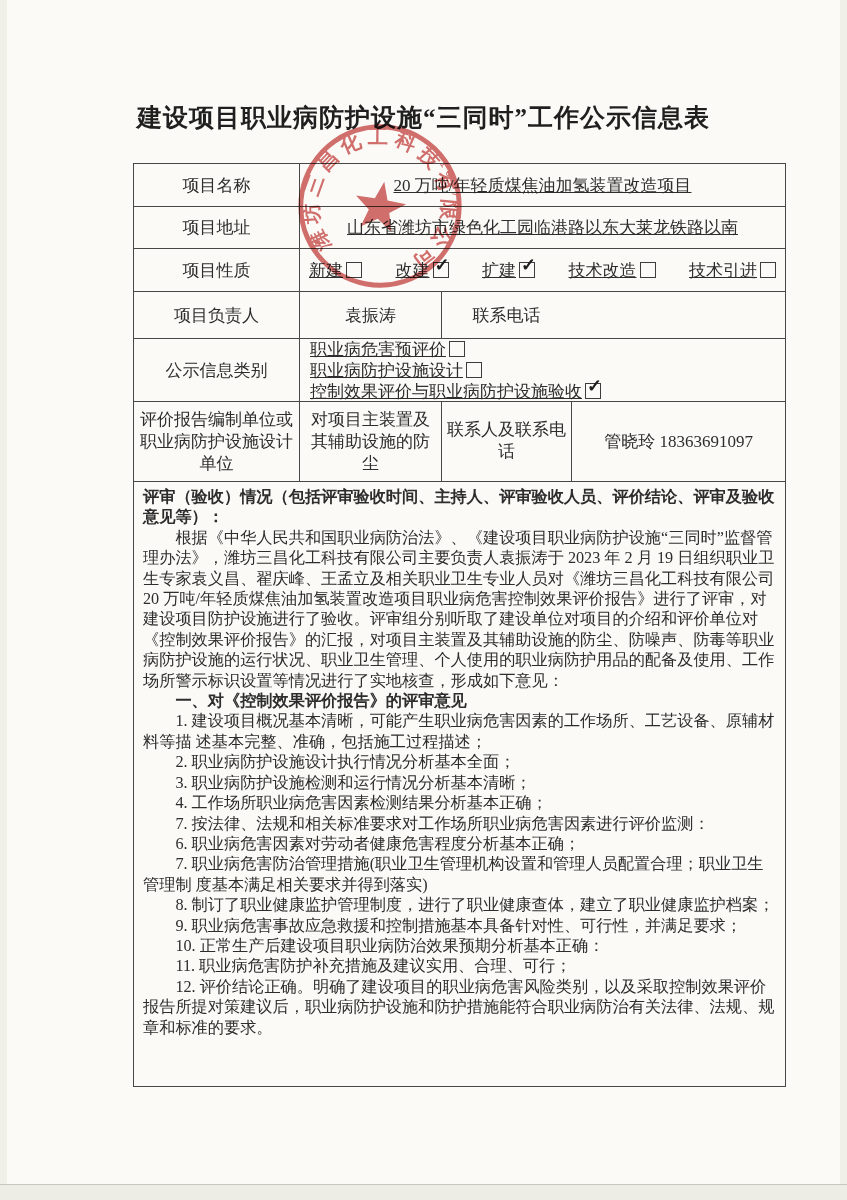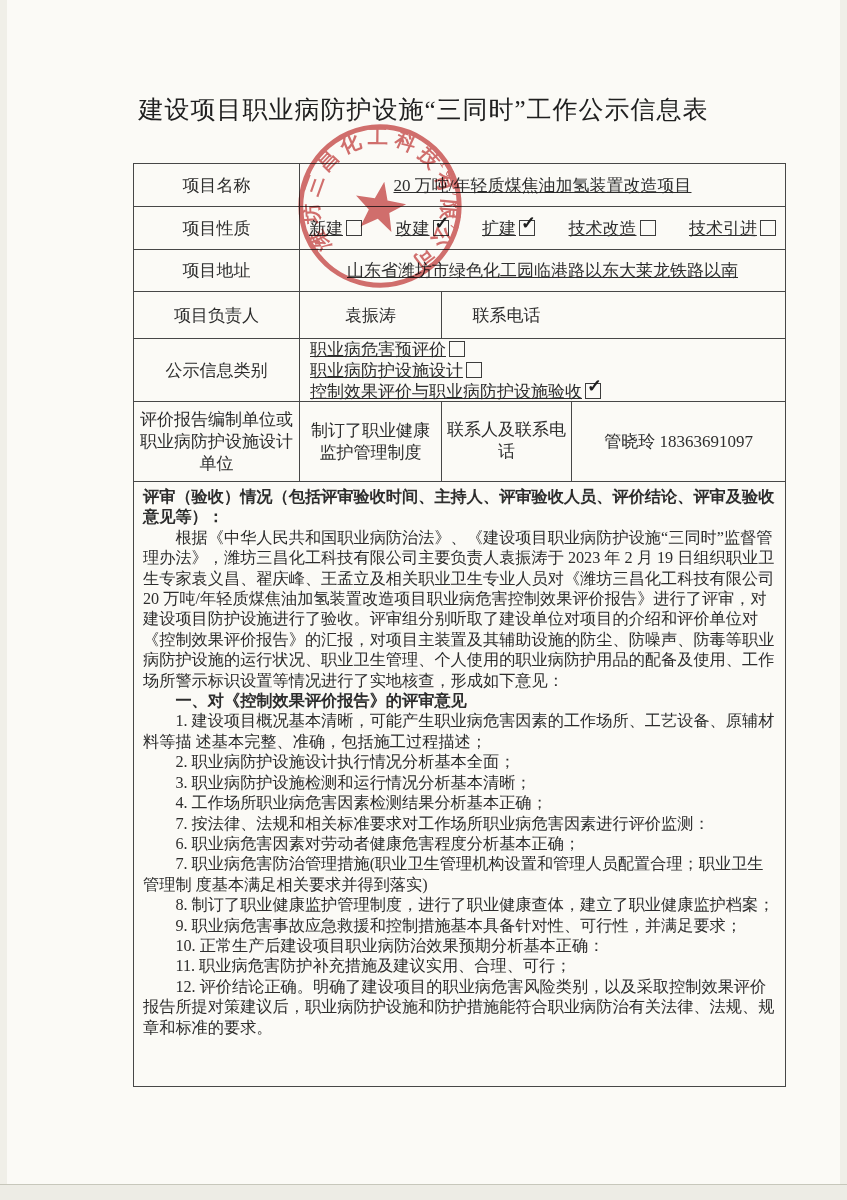--- a/index.html
+++ b/index.html
@@ -7,22 +7,22 @@
     width:847px;height:1200px;position:relative;overflow:hidden;
     background:#fbfaf6;
     font-family:"Liberation Serif","DejaVu Serif",serif;
     color:#2d2d2d;
   }
   .edge-l,.edge-r{position:absolute;top:0;bottom:0;width:7px;background:#f0efe8;}
   .edge-l{left:0}.edge-r{right:0}
   .photo-bottom{position:absolute;left:0;right:0;top:1184px;height:16px;
     background:#edece5;border-top:1px solid #c7c7bb;}
   .doc-title{
-    position:absolute;left:0;top:76px;width:100%;text-align:center;
-    font-size:25px;font-weight:normal;letter-spacing:1px;color:#1f1f1f;
+    position:absolute;left:0;top:84px;width:100%;text-align:center;
+    font-size:25px;font-weight:bold;letter-spacing:1px;color:#1f1f1f;
   }
   
   .tbl{
     position:absolute;left:133px;top:163px;width:653px;
     border:1.6px solid #474747;box-sizing:border-box;
     font-size:17px;
   }
   .trow{display:flex;border-top:1px solid #474747;box-sizing:border-box;}
   .trow:first-child{border-top:none;}
   .tcell{
@@ -73,54 +73,54 @@
 
 <h1 class="doc-title">建设项目职业病防护设施“三同时”工作公示信息表</h1>
 
 <div class="tbl">
 
   <div class="trow h42">
     <div class="tcell c-label">项目名称</div>
     <div class="tcell fill">20 万吨/年轻质煤焦油加氢装置改造项目</div>
   </div>
 
+  <div class="trow h42">
+    <div class="tcell c-label">项目地址</div>
+    <div class="tcell fill">山东省潍坊市绿色化工园临港路以东大莱龙铁路以南</div>
+  </div>
+
   <div class="trow h43">
     <div class="tcell c-label">项目性质</div>
     <div class="tcell fill nature-cell">
       <span class="cat-line"><span>新建</span><span class="cb"></span></span>
       <span class="cat-line"><span>改建</span><span class="cb checked"></span></span>
       <span class="cat-line"><span>扩建</span><span class="cb checked"></span></span>
       <span class="cat-line"><span>技术改造</span><span class="cb"></span></span>
       <span class="cat-line"><span>技术引进</span><span class="cb"></span></span>
     </div>
-  </div>
-
-  <div class="trow h42">
-    <div class="tcell c-label">项目地址</div>
-    <div class="tcell fill">山东省潍坊市绿色化工园临港路以东大莱龙铁路以南</div>
   </div>
 
   <div class="trow h47">
     <div class="tcell c-label">项目负责人</div>
     <div class="tcell c2">袁振涛</div>
     <div class="tcell c3">联系电话</div>
   </div>
 
   <div class="trow h63">
     <div class="tcell c-label">公示信息类别</div>
     <div class="tcell fill cat-cell">
       <span class="cat-line"><span>职业病危害预评价</span><span class="cb"></span></span>
       <span class="cat-line"><span>职业病防护设施设计</span><span class="cb"></span></span>
       <span class="cat-line"><span>控制效果评价与职业病防护设施验收</span><span class="cb checked"></span></span>
     </div>
   </div>
 
   <div class="trow h80">
     <div class="tcell c-label wrapc">评价报告编制单位或职业病防护设施设计单位</div>
-    <div class="tcell c2 wrapc">制订了职业健康监护管理制度</div>
+    <div class="tcell c2 wrapc">对项目主装置及其辅助设施的防尘</div>
     <div class="tcell c3 wrapc">联系人及联系电话</div>
     <div class="tcell c4">管晓玲 18363691097</div>
   </div>
 
   <div class="trow">
     <div class="tcell review-cell">
       <p class="b">评审（验收）情况（包括评审验收时间、主持人、评审验收人员、评价结论、评审及验收意见等）：</p>
       <p class="ind">根据《中华人民共和国职业病防治法》、《建设项目职业病防护设施“三同时”监督管理办法》，潍坊三昌化工科技有限公司主要负责人袁振涛于 2023 年 2 月 19 日组织职业卫生专家袁义昌、翟庆峰、王孟立及相关职业卫生专业人员对《潍坊三昌化工科技有限公司 20 万吨/年轻质煤焦油加氢装置改造项目职业病危害控制效果评价报告》进行了评审，对建设项目防护设施进行了验收。评审组分别听取了建设单位对项目的介绍和评价单位对《控制效果评价报告》的汇报，对项目主装置及其辅助设施的防尘、防噪声、防毒等职业病防护设施的运行状况、职业卫生管理、个人使用的职业病防护用品的配备及使用、工作场所警示标识设置等情况进行了实地核查，形成如下意见：</p>
       <p class="ind b">一、对《控制效果评价报告》的评审意见</p>
       <p class="ind">1. 建设项目概况基本清晰，可能产生职业病危害因素的工作场所、工艺设备、原辅材料等描 述基本完整、准确，包括施工过程描述；</p>

